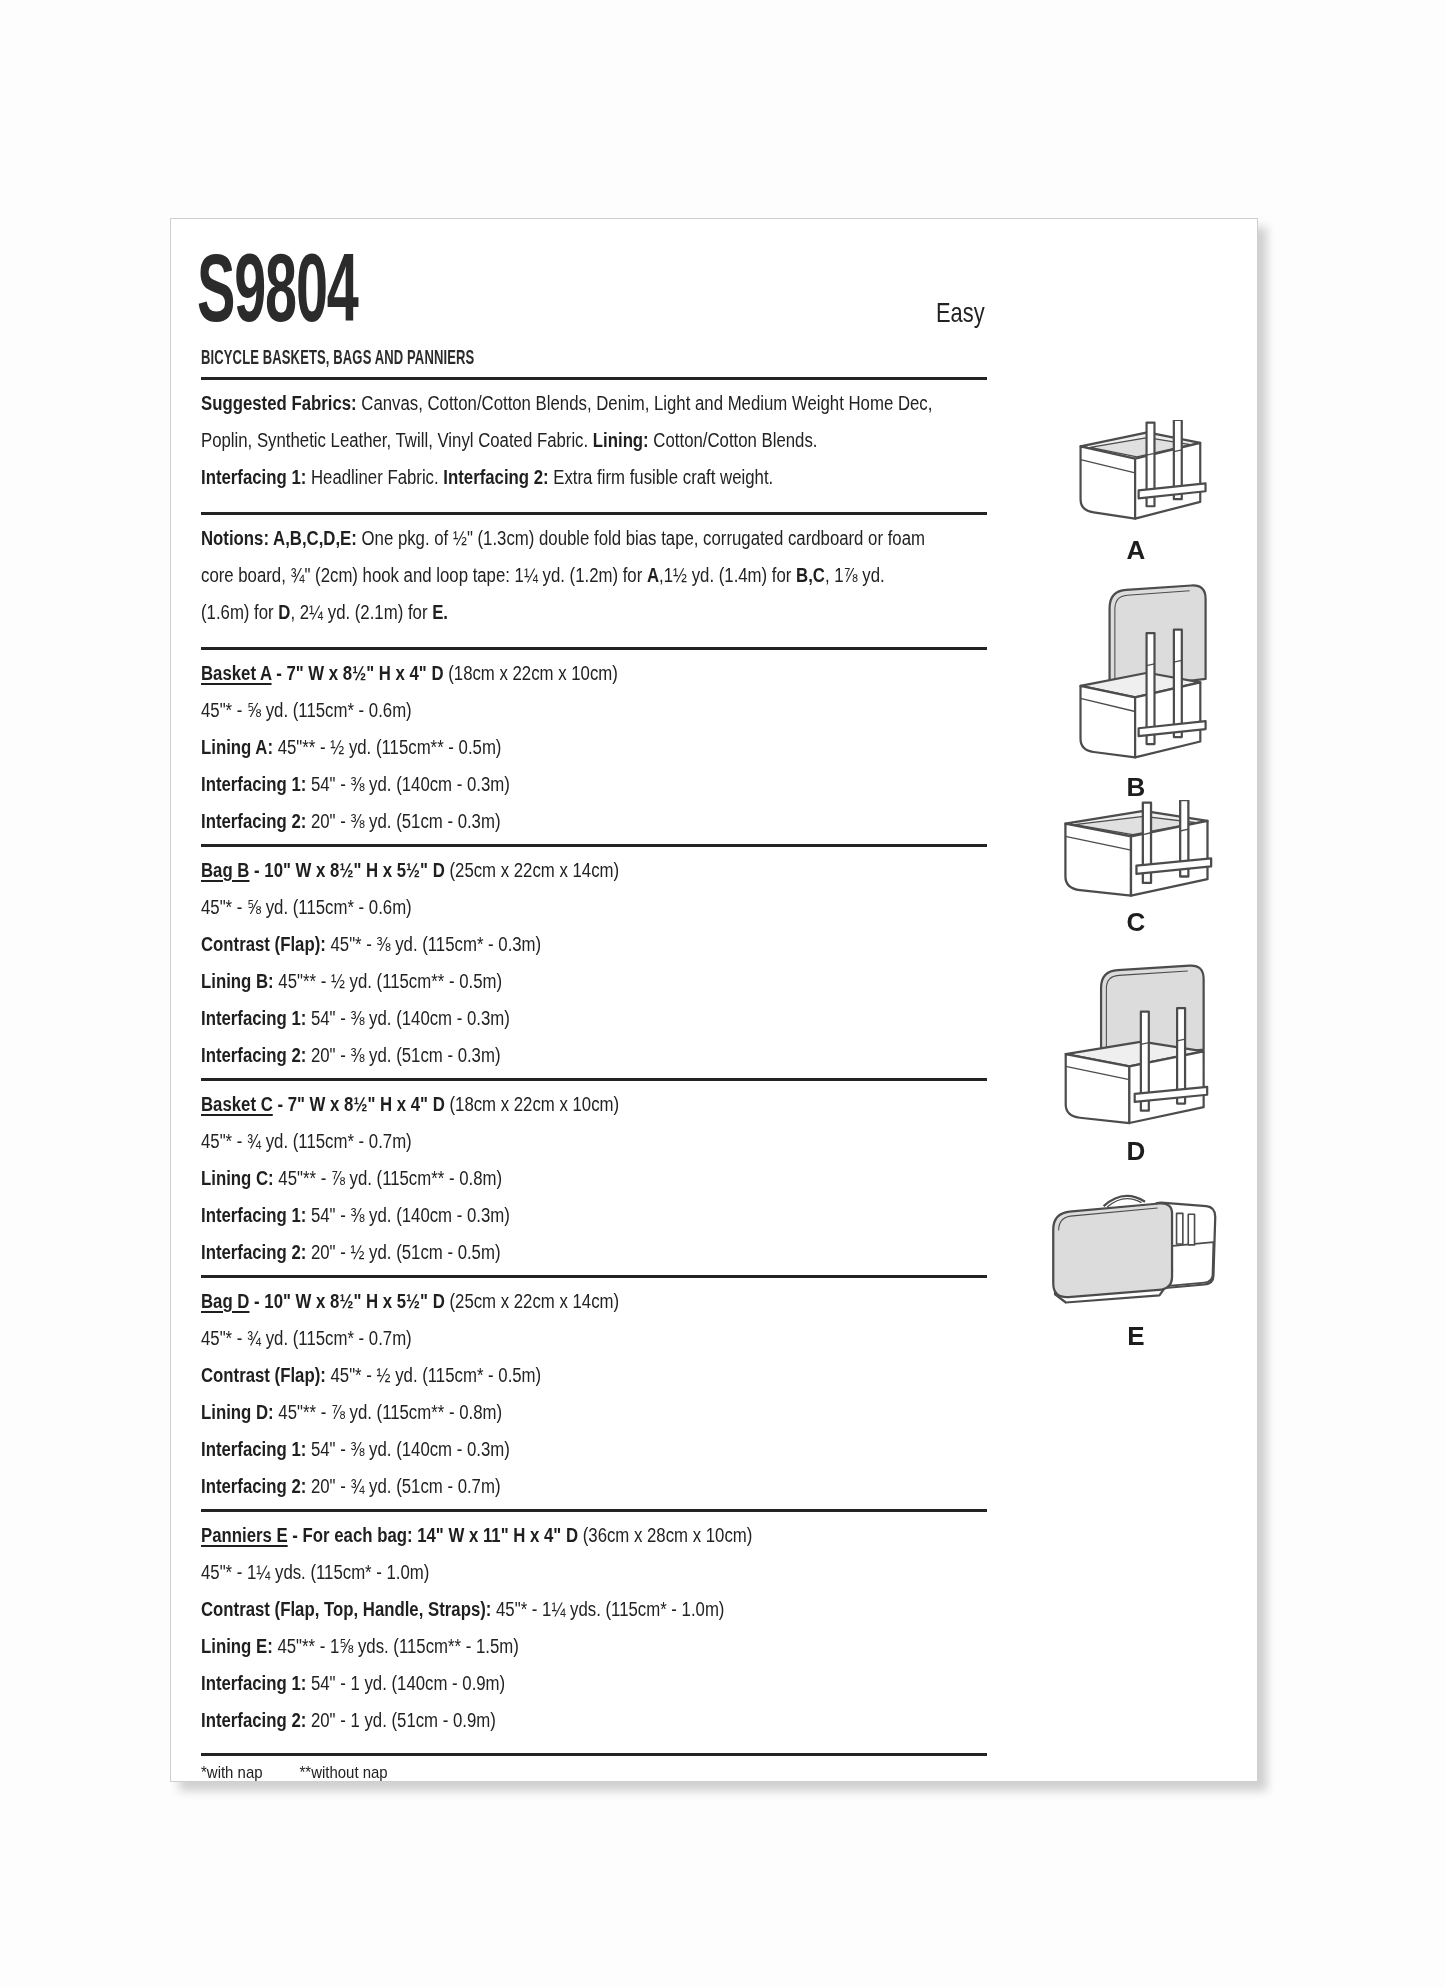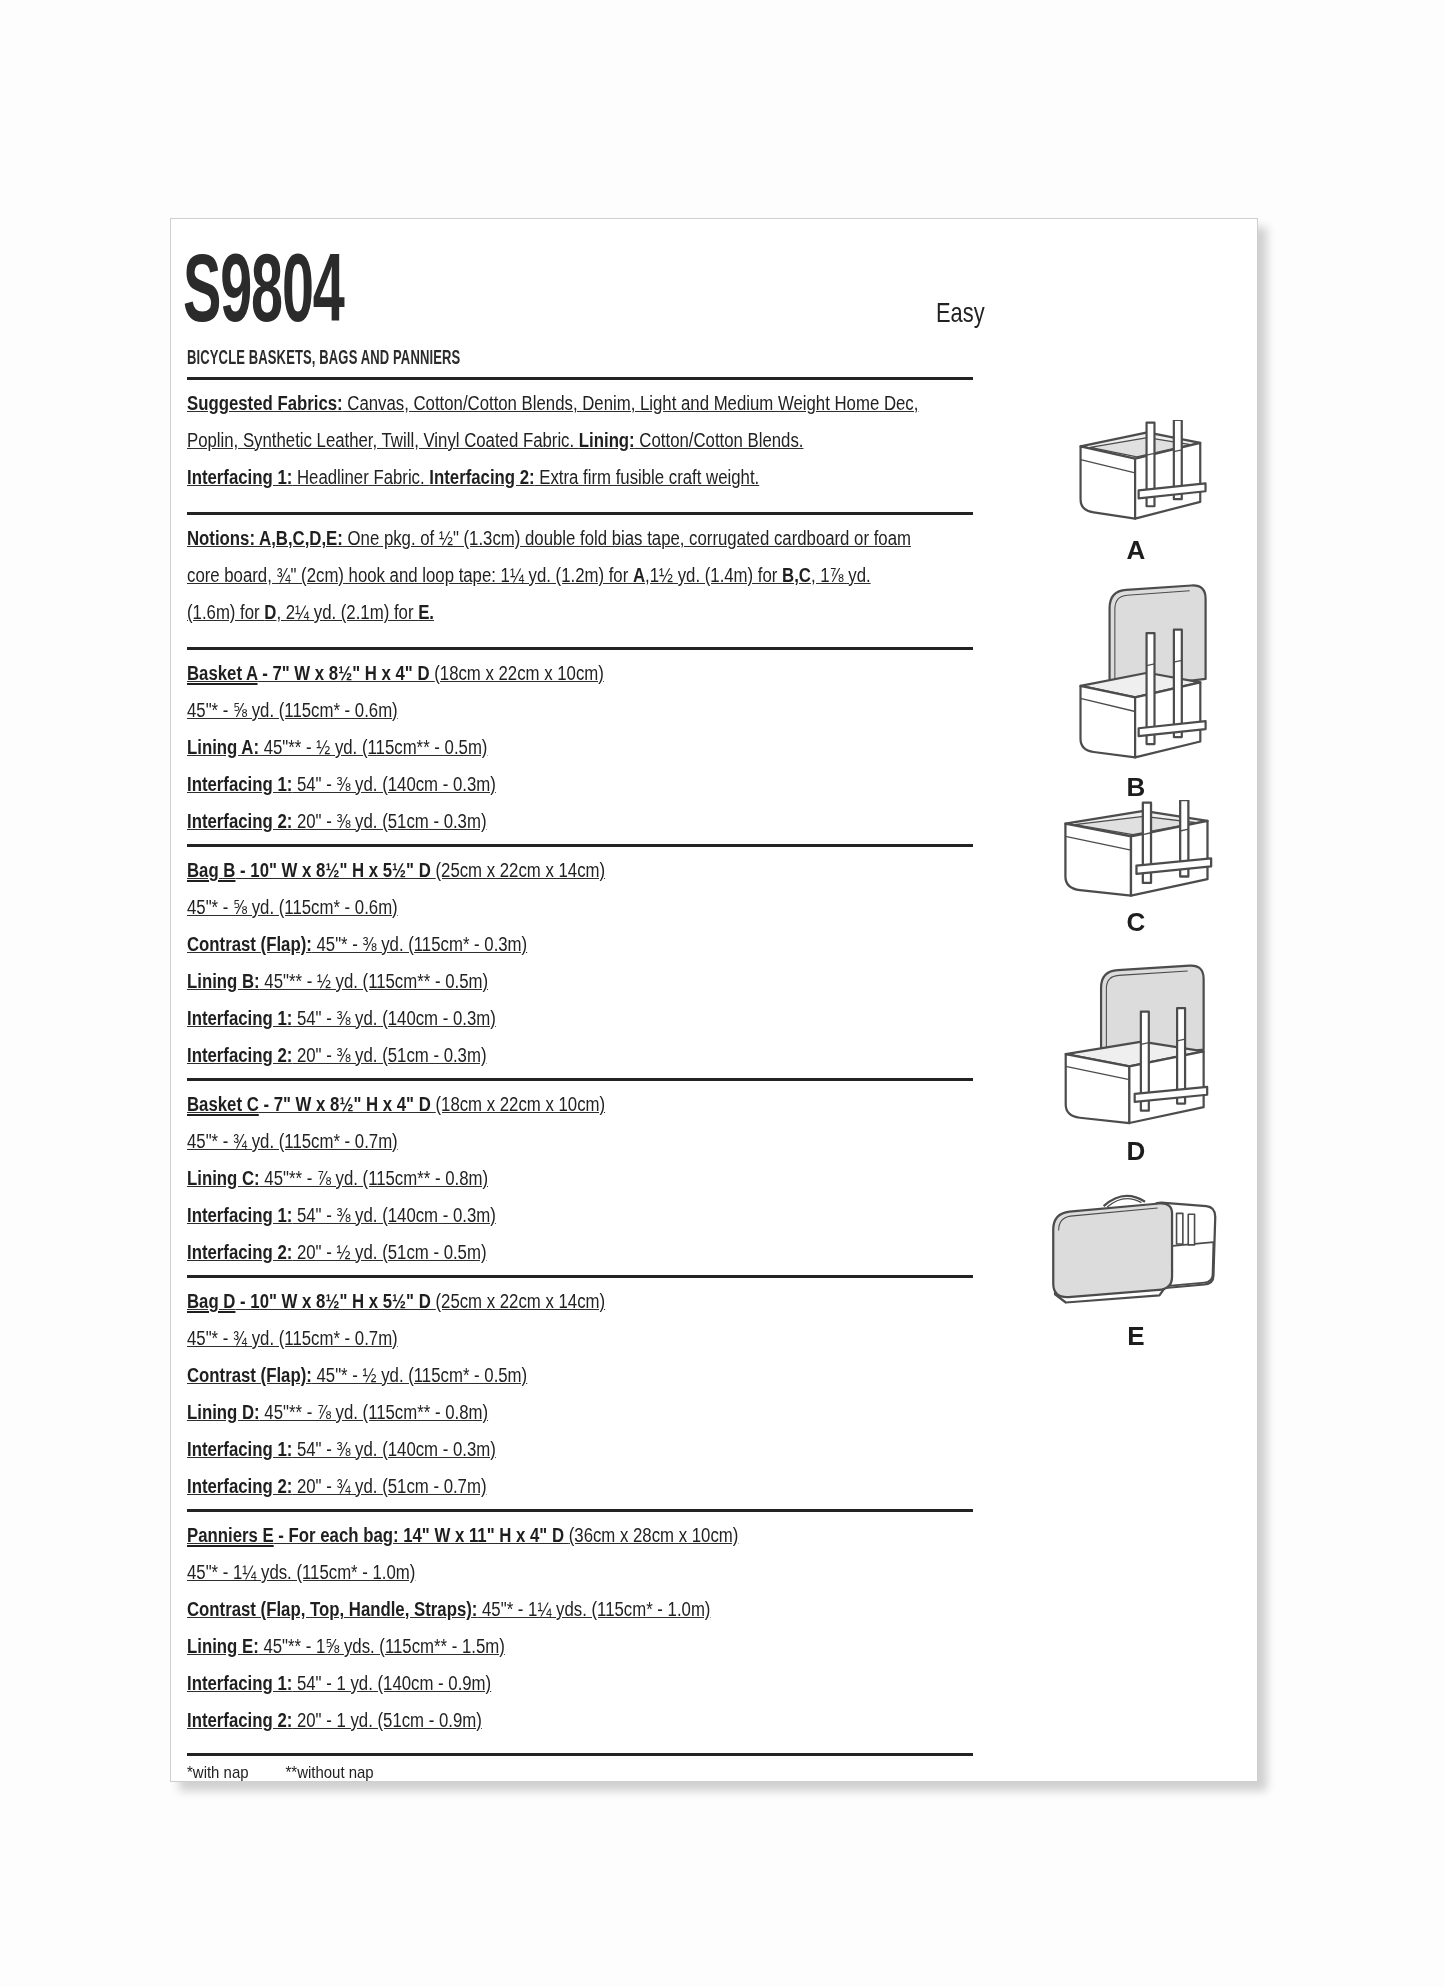--- a/index.html
+++ b/index.html
@@ -7,39 +7,39 @@
     width:1445px;height:1987px;position:relative;
     background:#fdfdfd;
     font-family:"Liberation Sans","DejaVu Sans",sans-serif;
     color:#2e2e2e;
   }
   .page{
     position:absolute;left:170px;top:218px;width:1086px;height:1562px;
     background:#ffffff;border:1px solid #cfcfcf;
     box-shadow:9px 9px 9px rgba(0,0,0,0.18);
   }
-  .text-col{position:absolute;left:16px;top:0;width:790px;}
+  .text-col{position:absolute;left:30px;top:0;width:790px;}
   h1.pattern-number{
     margin:34px 0 0 -4px;font-size:96px;line-height:70px;font-weight:800;
     color:#2b2b2b;letter-spacing:-2px;
     transform:scaleX(0.60);transform-origin:0 50%;white-space:nowrap;
   }
   .easy{
     position:absolute;left:765px;top:78px;font-size:28px;font-weight:400;color:#222;
     transform:scaleX(0.78);transform-origin:0 0;white-space:nowrap;
   }
   h2.pattern-title{
     margin:24px 0 0 0;font-size:21px;line-height:20px;font-weight:800;color:#2b2b2b;
     transform:scaleX(0.62);transform-origin:0 50%;white-space:nowrap;letter-spacing:0.2px;
   }
   .rule{border-top:3px solid #232323;height:0;margin:10px 0 0 0;width:786px;}
   .rule.notions-rule{margin-top:16px;}
   .rule.sec-rule{margin-top:4px;}
   .rule.foot-rule{margin-top:14px;}
-  .para,.spec{margin:5px 0 0 0;text-decoration:underline;}
+  .para,.spec{margin:5px 0 0 0;}
   .tline{
     font-size:19.5px;line-height:37px;height:37px;color:#222;
     transform:scaleX(0.86);transform-origin:0 50%;white-space:nowrap;
   }
   .tline .b{font-weight:700;color:#1f1f1f;}
   .tline .u{text-decoration:underline;text-underline-offset:3px;text-decoration-thickness:2px;}
   .footnote{font-size:17px;line-height:24px;margin-top:5px;transform:scaleX(0.88);transform-origin:0 50%;white-space:nowrap;color:#222;}
   .footnote .sep{display:inline-block;width:42px;}
   .figures{position:absolute;left:815px;top:0;width:220px;}
   .fig{position:absolute;width:100%;text-align:center;}

